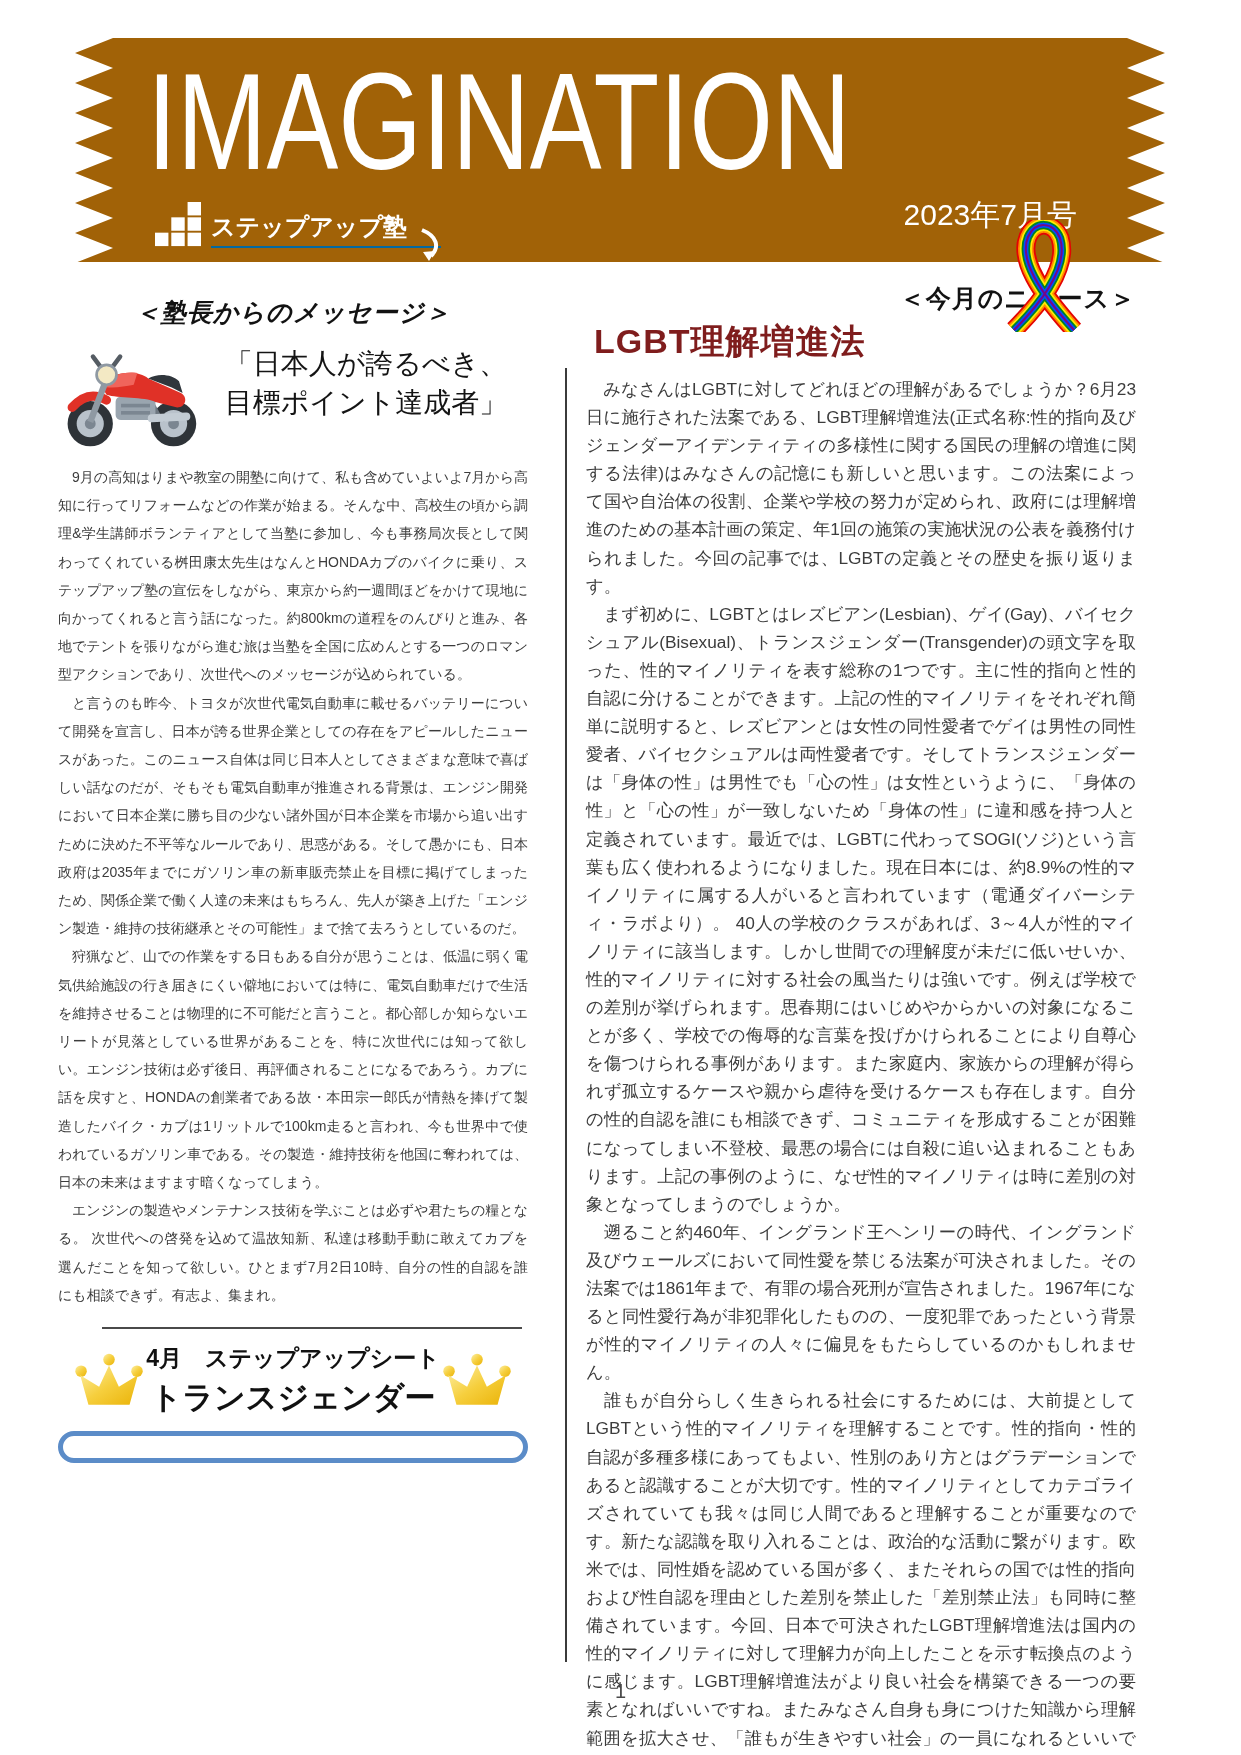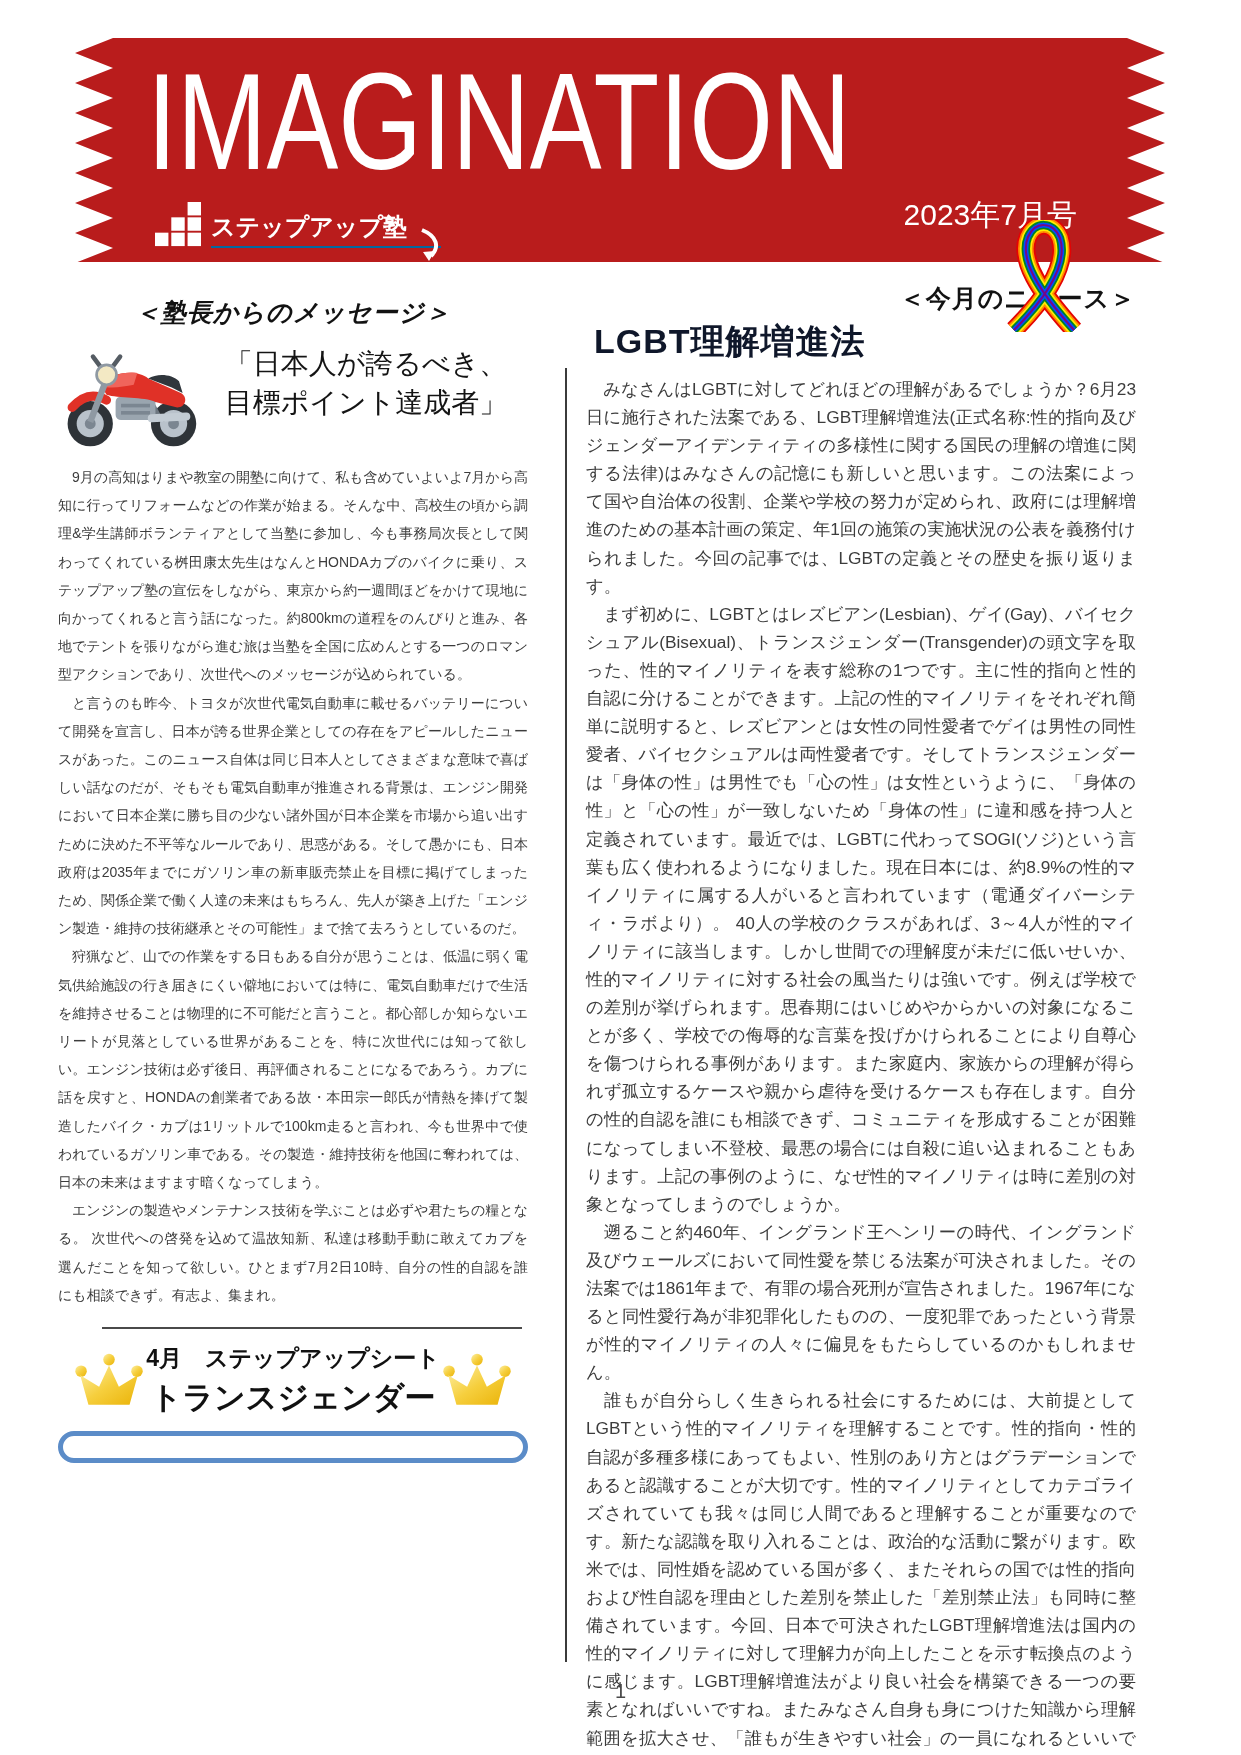--- a/index.html
+++ b/index.html
@@ -4,21 +4,21 @@
 <style>
   html,body { margin:0; padding:0; background:#e8e8e8; }
   .page {
     position:relative; width:1241px; height:1755px; background:#ffffff;
     font-family:"Liberation Sans", sans-serif; overflow:hidden; margin:0 auto;
   }
 
   
   .banner {
     position:absolute; left:75px; top:38px; width:1090px; height:224px;
-    background:#b91c1c;
+    background:#a16207;
     clip-path: polygon(38px 0, 1052px 0,
       1090px 15px, 1052px 30px, 1090px 45px, 1052px 60px, 1090px 75px, 1052px 90px,
       1090px 105px, 1052px 120px, 1090px 135px, 1052px 150px, 1090px 165px, 1052px 180px,
       1090px 195px, 1052px 210px, 1090px 225px, 1052px 240px,
       38px 240px,
       0 225px, 38px 210px, 0 195px, 38px 180px, 0 165px, 38px 150px, 0 135px, 38px 120px,
       0 105px, 38px 90px, 0 75px, 38px 60px, 0 45px, 38px 30px, 0 15px);
   }
   .masthead-title {
     position:absolute; left:72px; top:8px; color:#fff; font-size:138px; line-height:1.1;
@@ -56,21 +56,21 @@
     margin-top:12px; border:5px solid #5b8cc8; border-radius:16px;
     padding:10px 20px 12px; font-size:18px; line-height:30px; color:#3c3c3c;
   }
 
   
   .v-divider { position:absolute; left:565px; top:368px; width:2px; height:1294px; background:#3b3b3b; }
 
   
   .col-right { position:absolute; left:586px; top:282px; width:550px; color:#3c3c3c; }
   .news-heading { font-size:25px; font-weight:bold; padding-left:8px; color:#121212; letter-spacing:1px;text-align:right; }
-  .news-title { font-size:34px; font-weight:bold; padding-left:8px; margin-top:4px; letter-spacing:1px; color:#0f172a; }
+  .news-title { font-size:34px; font-weight:bold; padding-left:8px; margin-top:4px; letter-spacing:1px; color:#7f1d1d; }
   .body-right { margin-top:10px; font-size:17.3px; line-height:28.1px; text-align:justify; }
   .byline { float:right; }
 
   .page-number { position:absolute; left:0; right:0; top:1680px; text-align:center; font-size:20px; color:#4a4a4a; }
 </style>
 </head>
 <body>
 
 <svg width="0" height="0" style="position:absolute">
   <defs>

